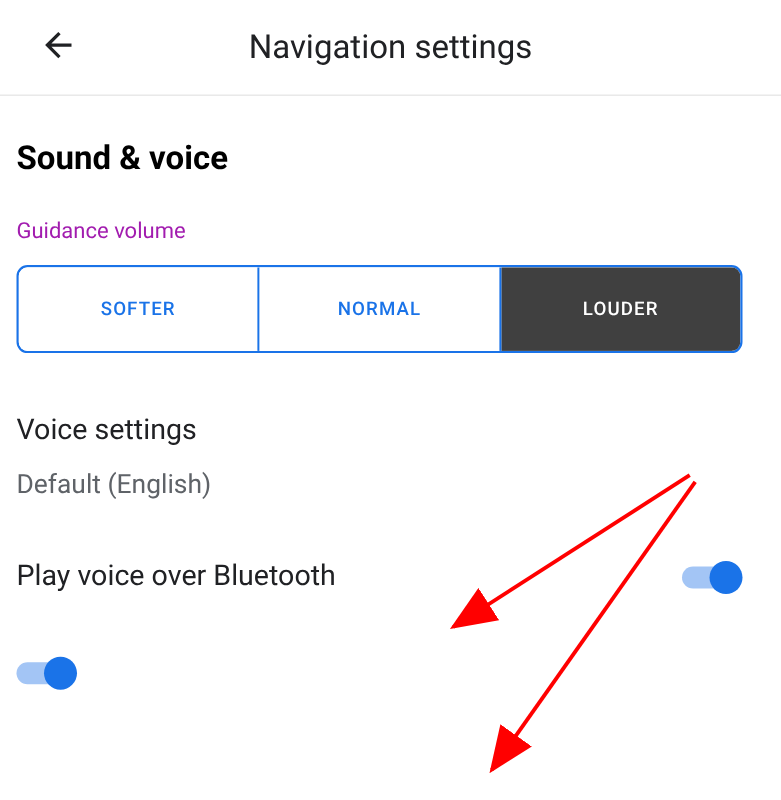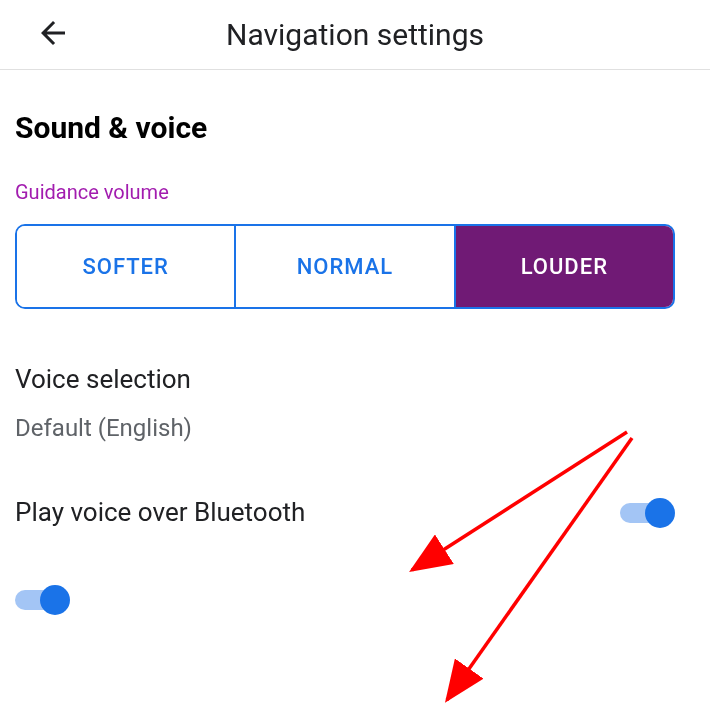--- a/index.html
+++ b/index.html
@@ -9,21 +9,21 @@
     }
     body {
       width: 710px;
       height: 727px;
       font-family: 'Roboto', 'Segoe UI', Arial, sans-serif;
       background: #fff;
       position: relative;
       overflow: hidden;
     }
     .header {
-      height: 70px;
+      height: 87px;
       display: flex;
       align-items: center;
       padding: 0 20px;
       border-bottom: 1px solid #e0e0e0;
       position: relative;
     }
     .back-button {
       position: absolute;
       left: 35px;
       top: 50%;
@@ -56,34 +56,34 @@
       display: flex;
       border: 2px solid #1a73e8;
       border-radius: 10px;
       overflow: hidden;
       margin-bottom: 55px;
     }
     .segment {
       flex: 1;
       padding: 28px 0;
       text-align: center;
-      font-size: 22px;
+      font-size: 17px;
       font-weight: 500;
       letter-spacing: 1px;
       cursor: pointer;
     }
     .segment:not(:last-child) {
       border-right: 2px solid #1a73e8;
     }
     .segment.unselected {
       background: #fff;
       color: #1a73e8;
     }
     .segment.selected {
-      background: #701a75;
+      background: #404040;
       color: #fff;
     }
     .setting-item {
       margin-bottom: 55px;
       cursor: pointer;
     }
     .setting-title {
       font-size: 26px;
       font-weight: 400;
       color: #202124;
@@ -152,21 +152,21 @@
   <div class="section-title">Sound &amp; voice</div>
 
   <div class="label">Guidance volume</div>
   <div class="segmented-control">
     <div class="segment unselected">SOFTER</div>
     <div class="segment unselected">NORMAL</div>
     <div class="segment selected">LOUDER</div>
   </div>
 
   <div class="setting-item">
-    <div class="setting-title">Voice selection</div>
+    <div class="setting-title">Voice settings</div>
     <div class="setting-value">Default (English)</div>
   </div>
 
   <div class="toggle-row">
     <div class="toggle-label">Play voice over Bluetooth</div>
     <div class="toggle">
       <div class="toggle-track"></div>
       <div class="toggle-thumb"></div>
     </div>
   </div>

